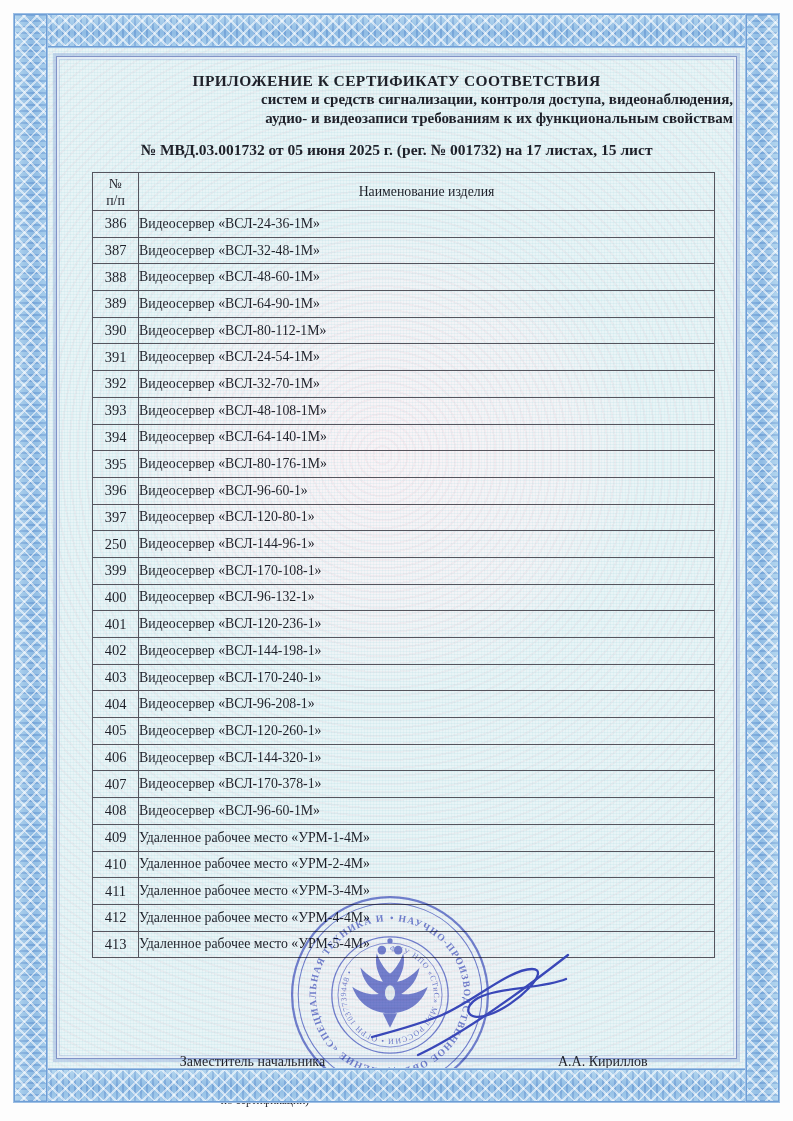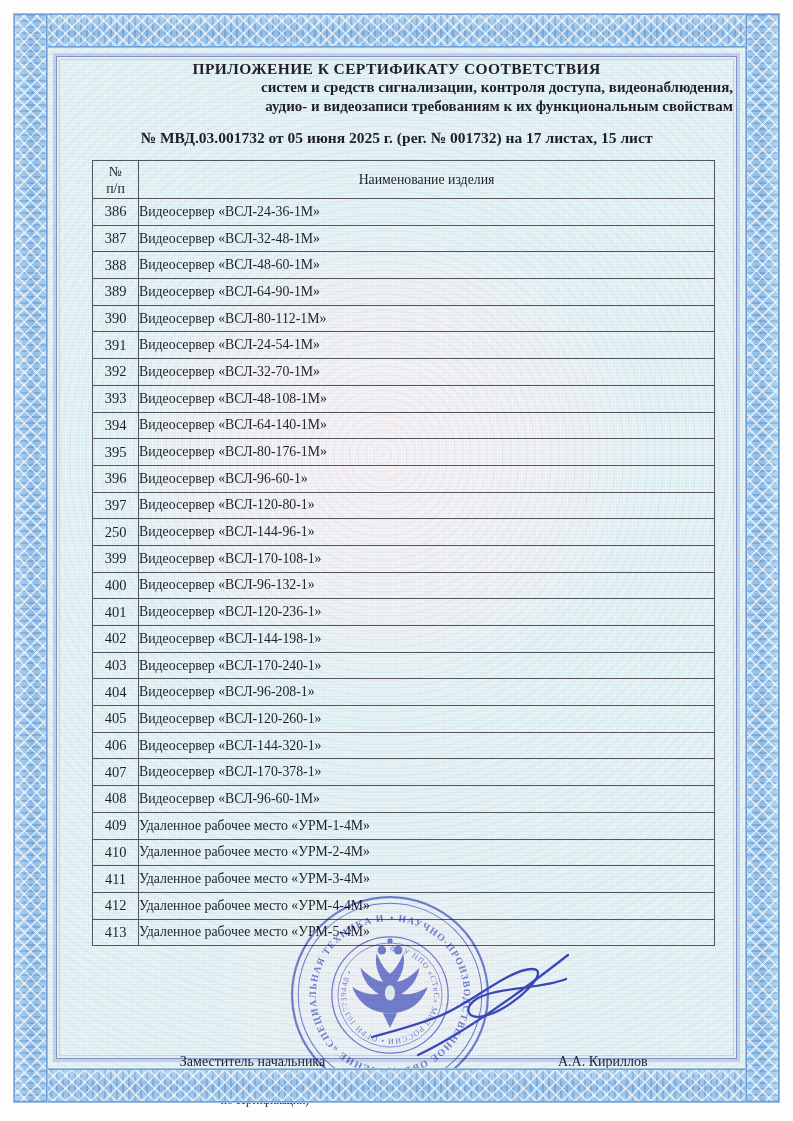--- a/index.html
+++ b/index.html
@@ -42,21 +42,21 @@
       radial-gradient(ellipse 340px 300px at 48% 40%, rgba(252,243,246,.95) 0%, rgba(252,243,246,.55) 55%, rgba(252,243,246,0) 78%),
       radial-gradient(ellipse 260px 160px at 50% 92%, rgba(250,240,244,.75) 0%, rgba(250,240,244,0) 75%);
   }
   .frame { position:absolute; left:10px; top:10px; right:10px; bottom:10px;
     border:1px solid #8193c7; pointer-events:none;
     box-shadow: 0 0 0 3px rgba(146,173,219,.45), inset 0 0 0 2px rgba(255,255,255,.55), inset 0 0 0 3px rgba(133,162,213,.35); }
 
   .content { position:absolute; left:14px; top:14px; right:14px; bottom:14px; }
 
   
-  .doc-title    { text-align:center; font-weight:bold; font-size:15.5px; letter-spacing:.4px; }
+  .doc-title    { margin-top:12px; text-align:center; font-weight:bold; font-size:15.5px; letter-spacing:.4px; }
   .doc-subtitle { text-align:right; font-weight:bold; font-size:15px; line-height:19px; }
   .doc-subtitle:first-of-type { margin-top:4px; }
   .doc-number   { margin-top:13px; text-align:center; font-weight:bold; font-size:15.5px; }
 
   
   table.items { border-collapse:collapse; margin:13px 0 0 32px; width:623px; table-layout:fixed;
     background:transparent; }
   table.items th, table.items td { border:1.2px solid #55555e; }
   table.items th { font-weight:normal; font-size:13.8px; line-height:17px; height:38px; text-align:center; }
   th.col-num, td.col-num { width:46px; }

